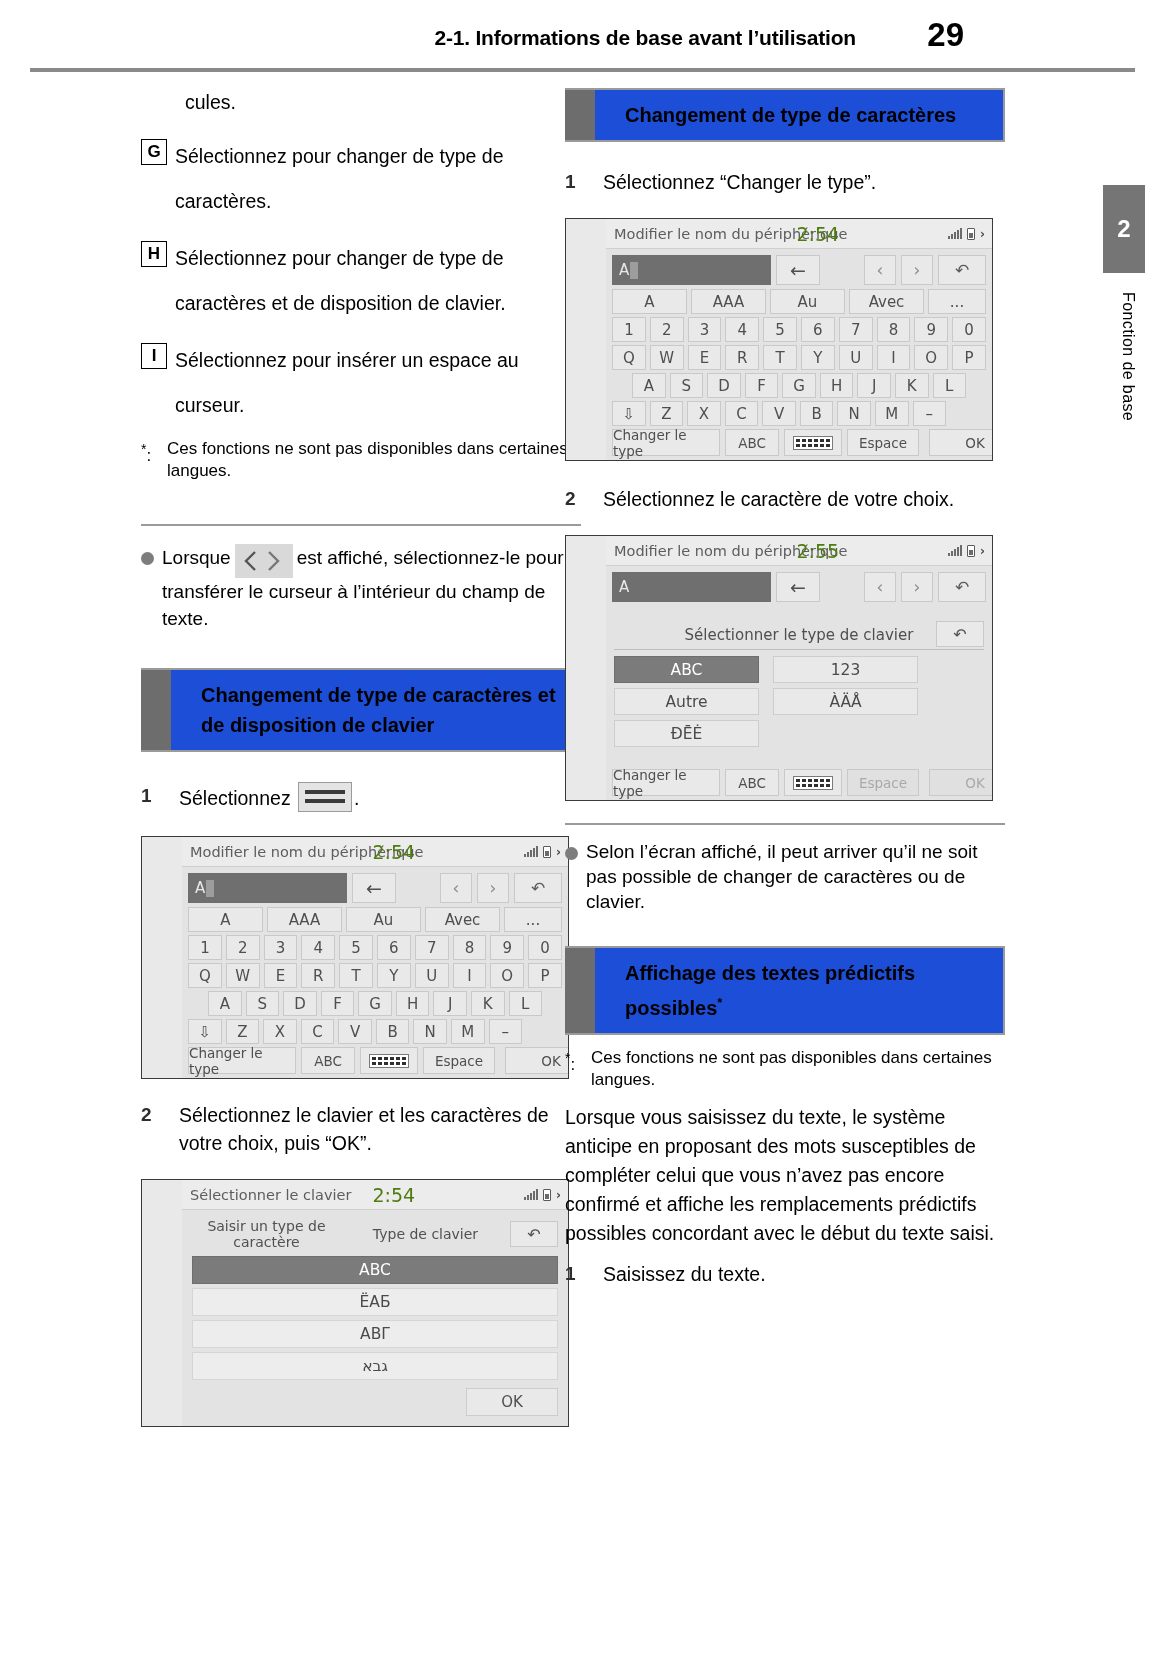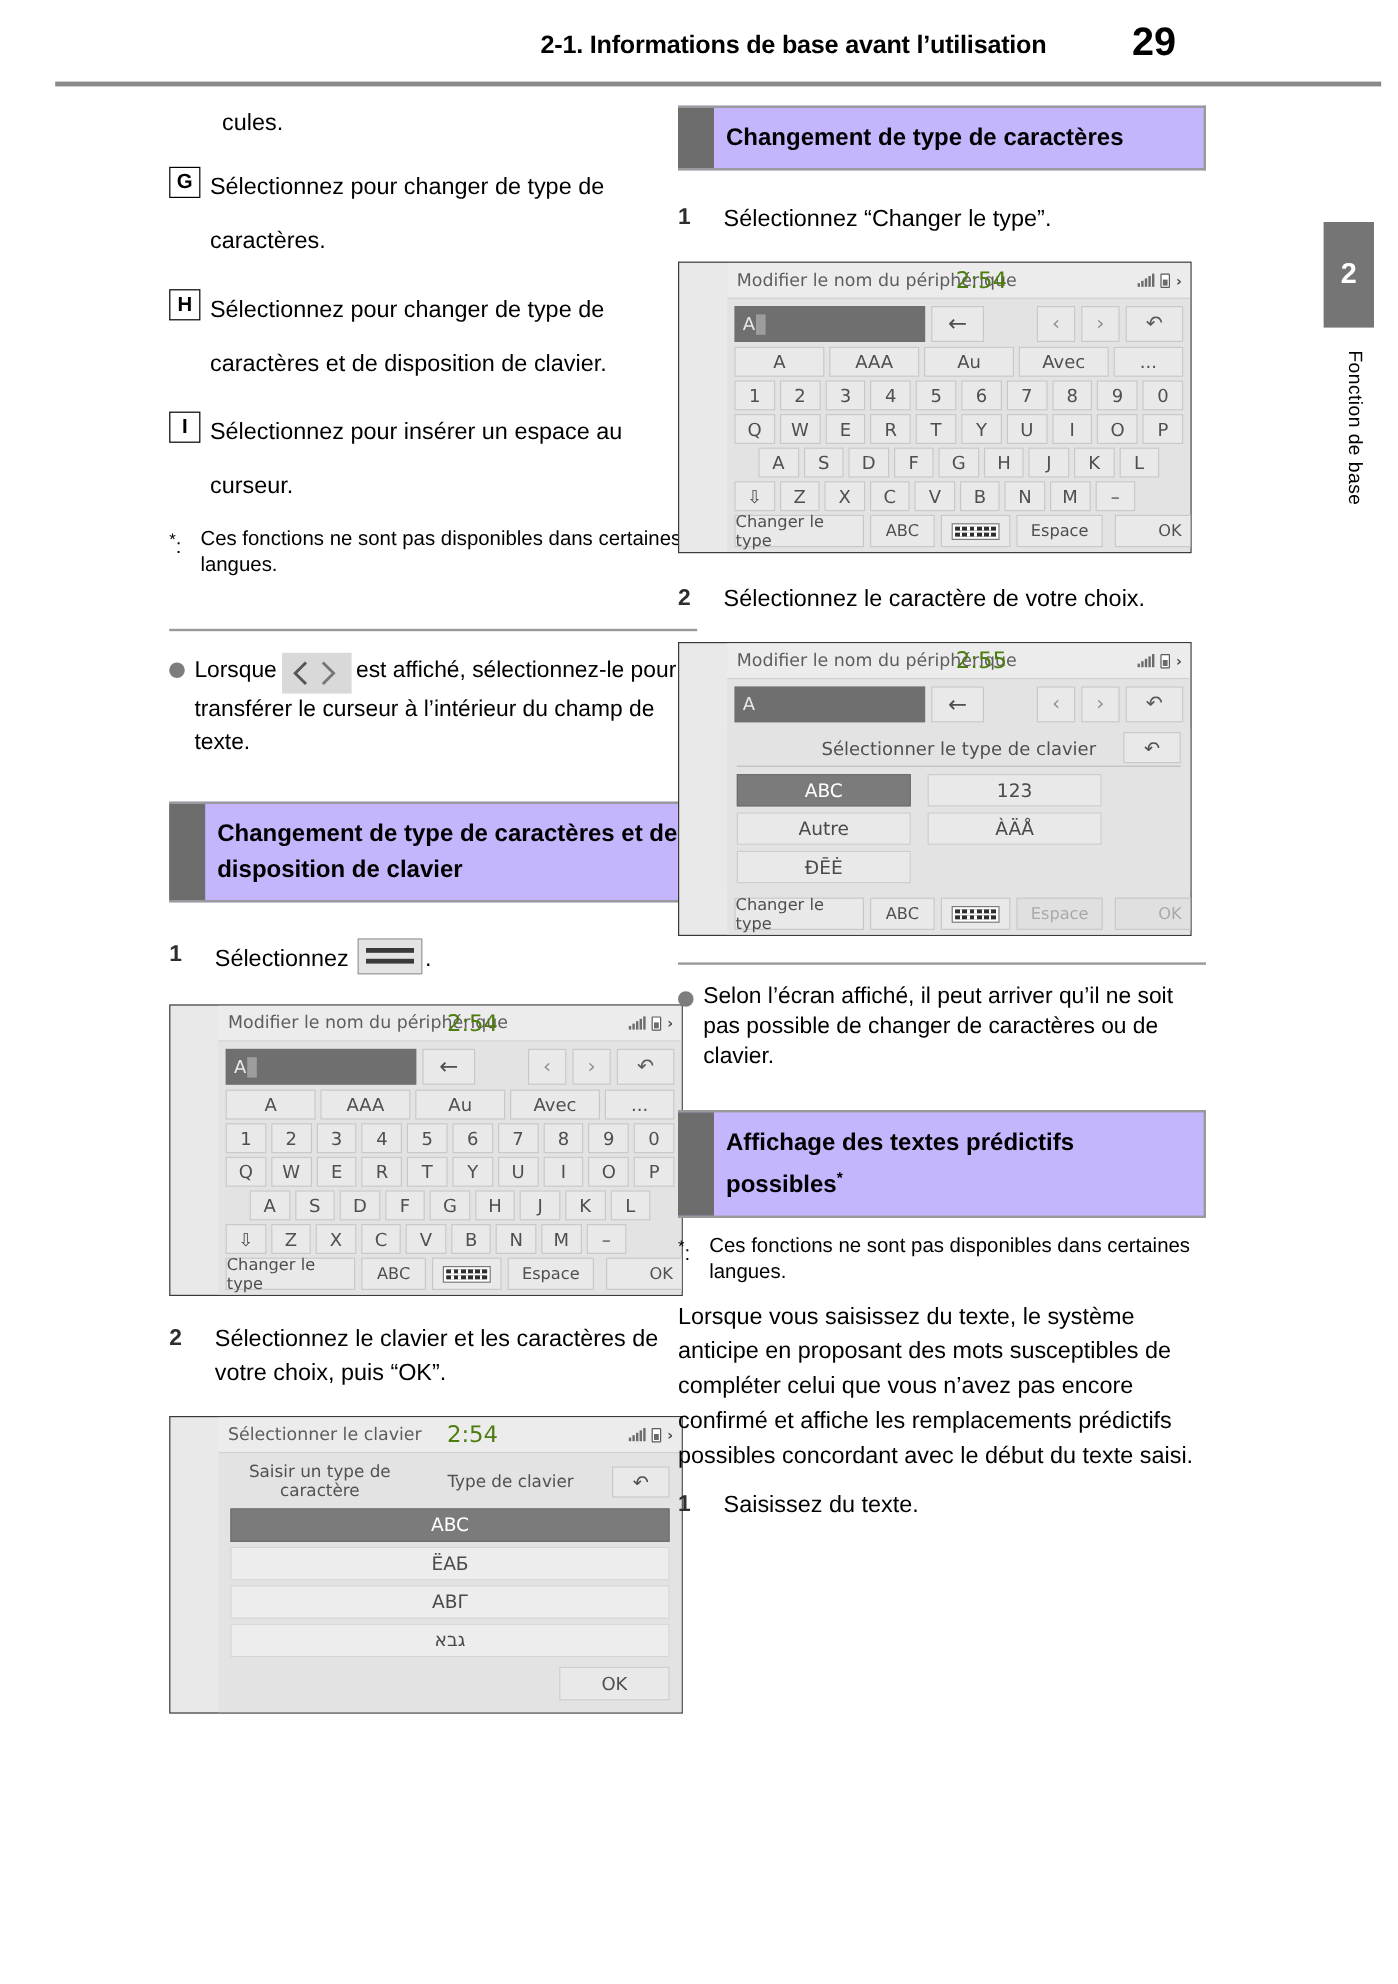--- a/index.html
+++ b/index.html
@@ -8,21 +8,21 @@
     width: 1165px; height: 1653px;
     background: #ffffff;
     font-family: "Liberation Sans", sans-serif;
     color: #000;
     position: relative;
     overflow: hidden;
   }
 
   
   #page-header {
-    position: absolute; left: 16px; top: 0; width: 1026px; height: 70px;
+    position: absolute; left: 0; top: 0; width: 1026px; height: 70px;
   }
   #header-title {
     position: absolute; right: 170px; top: 26px;
     font-size: 21px; font-weight: bold; letter-spacing: -0.2px;
     white-space: nowrap;
   }
   #page-number {
     position: absolute; right: 62px; top: 16px;
     font-size: 33px; font-weight: bold;
   }
@@ -82,22 +82,22 @@
     font-size: 17px;
   }
   .footnote .star-col sup { font-size: 14px; }
   .footnote-body { flex: 1 1 auto; }
 
   
   .section-head {
     position: relative;
     border: 2px solid #9a9a9a;
     border-left: none;
-    background: #c4b5fd;
-    padding: 10px 10px 10px 40px;
+    background: #1d4ed8;
+    padding: 10px 10px 10px 60px;
     margin: 0;
   }
   .section-head::before {
     content: "";
     position: absolute; left: 0; top: 0; bottom: 0; width: 30px;
     background: #6d6d6d;
   }
   .section-head-text {
     font-size: 20px; font-weight: bold; line-height: 30px;
   }
@@ -637,21 +637,21 @@
         <div class="input-field">
             <span>A</span>
           </div>
         <div class="keybtn btn-back">←</div>
         <div class="gapcell"></div>
         <div class="keybtn btn-nav">‹</div>
         <div class="keybtn btn-nav">›</div>
         <div class="keybtn btn-undo">↶</div>
       </div>
 
-      <div class="overlay-panel" style="margin:5px -6px;">
+      <div class="overlay-panel" style="margin:16px -6px;">
         <div class="overlay-head">
           <span>Sélectionner le type de clavier</span>
           <span class="keybtn" style="position:absolute;right:0;top:-1px;width:48px;height:26px;font-size:16px">↶</span>
         </div>
         <div class="ovl-grid" style="padding-right:66px;">
           <div class="ovl-cell sel">ABC</div>
           <div class="ovl-cell">123</div>
           <div class="ovl-cell">Autre</div>
           <div class="ovl-cell">ÀÄÅ</div>
           <div class="ovl-cell">ĐĒĖ</div>

